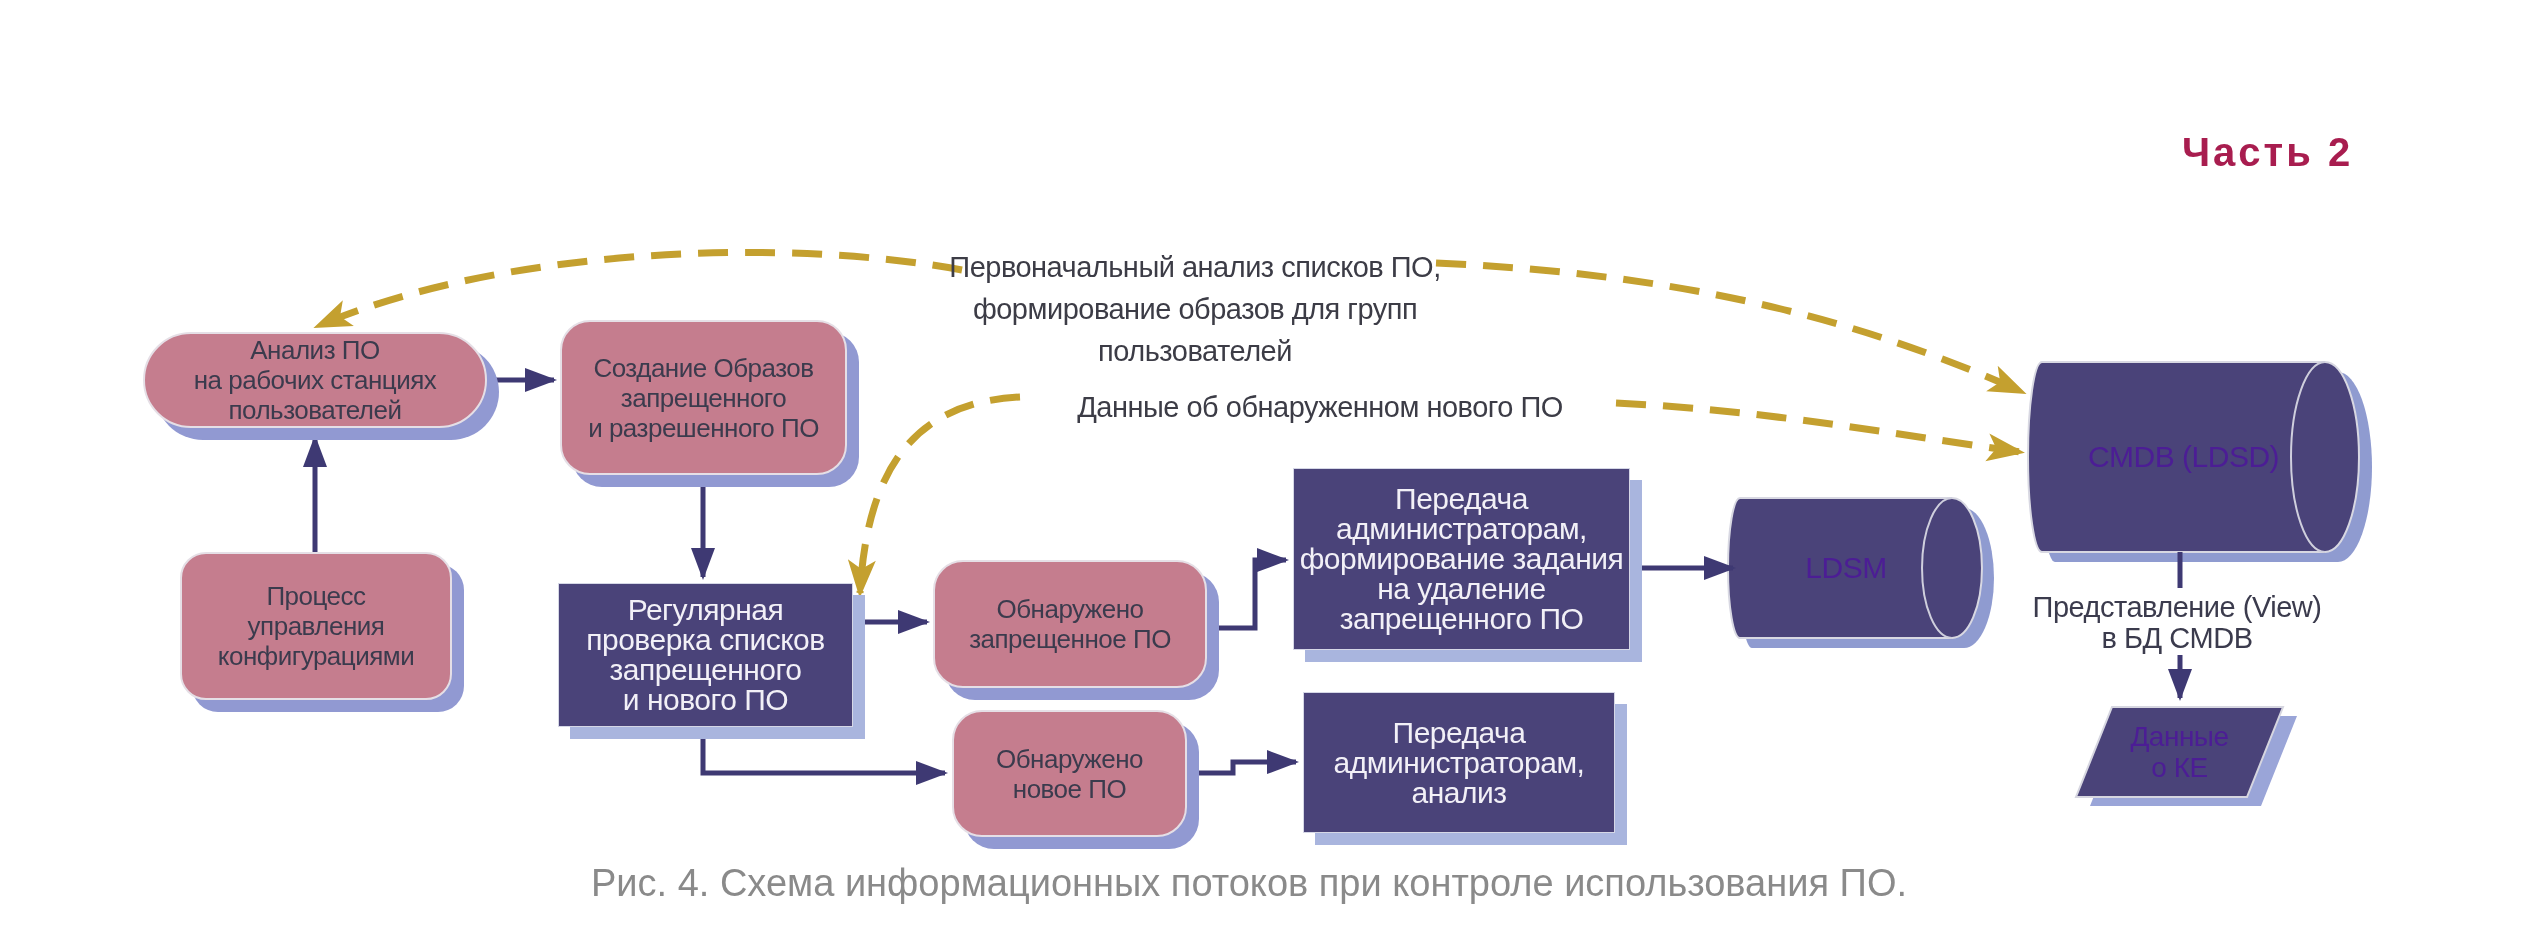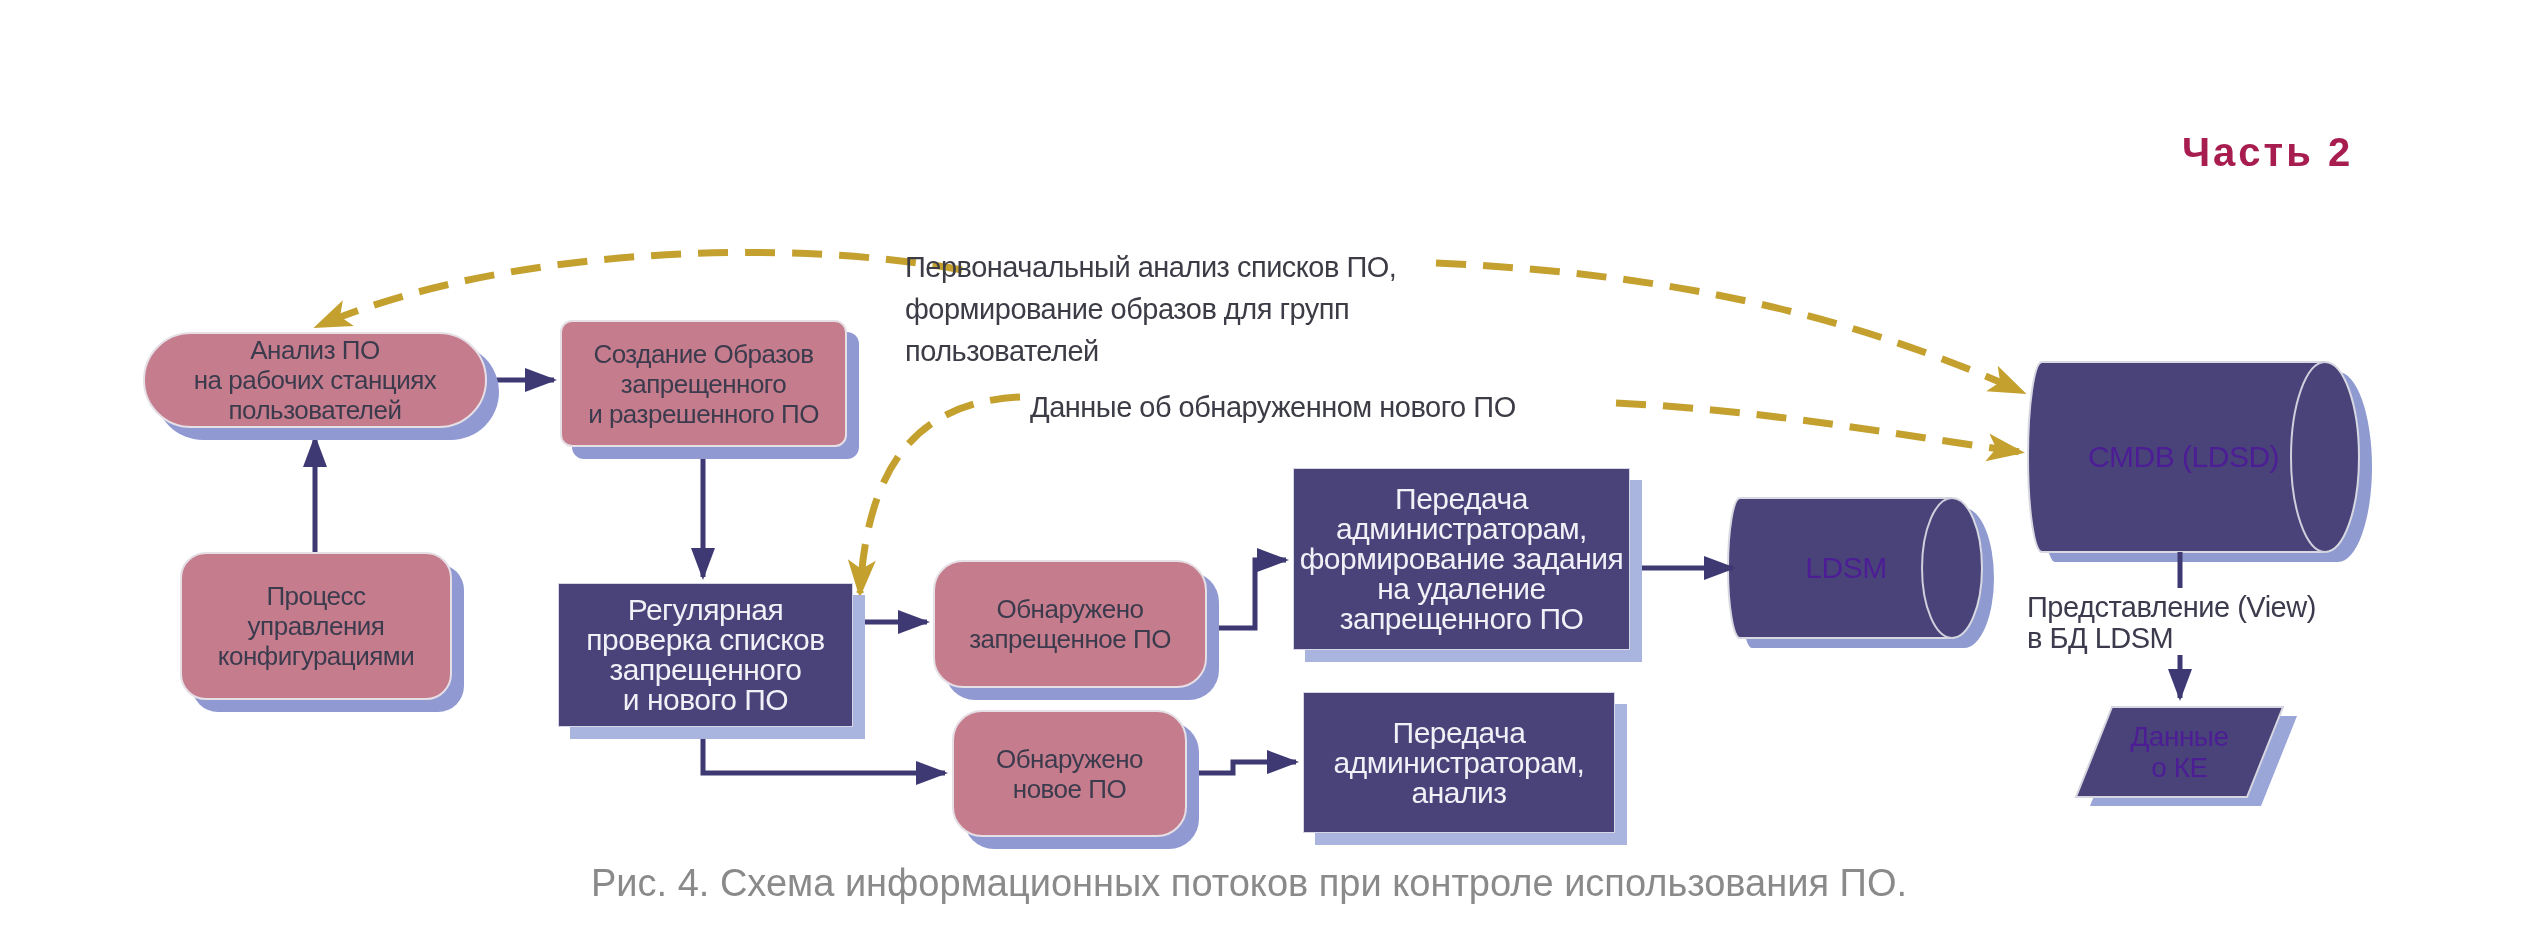--- a/index.html
+++ b/index.html
@@ -9,35 +9,35 @@
 
   .node{position:absolute;box-sizing:border-box;display:flex;align-items:center;
         justify-content:center;text-align:center;white-space:pre-line;letter-spacing:-0.5px;}
   .pink{background:#c57d8e;border:2px solid #e5dfe6;color:#3b3b4d;
         font-size:26px;line-height:30px;box-shadow:12px 12px 0 #9199d2;}
   .dark{background:#4a4379;border:1px solid #d5d7e6;color:#f2f0f7;
         font-size:30px;line-height:30px;box-shadow:12px 12px 0 #a9b5de;}
 
   #node-a{left:143px;top:332px;width:344px;height:96px;border-radius:48px;}
   #node-b{left:180px;top:552px;width:272px;height:148px;border-radius:26px;}
-  #node-c{left:560px;top:320px;width:287px;height:127px;border-radius:12px;}
+  #node-c{left:560px;top:320px;width:287px;height:155px;border-radius:30px;}
   #node-d{left:558px;top:583px;width:295px;height:144px;}
   #node-e{left:933px;top:560px;width:274px;height:128px;border-radius:30px;}
   #node-g{left:952px;top:710px;width:235px;height:127px;border-radius:30px;}
   #node-f{left:1293px;top:468px;width:337px;height:182px;}
   #node-h{left:1303px;top:692px;width:312px;height:141px;}
 
   .cyl-label{position:absolute;display:flex;align-items:center;justify-content:center;
              color:#4c1d95;font-size:30px;text-align:center;white-space:pre-line;
              letter-spacing:-0.5px;}
   #label-ldsm{left:1740px;top:498px;width:212px;height:140px;}
   #label-cmdb{left:2042px;top:362px;width:283px;height:190px;}
   #label-ke{left:2076px;top:707px;width:207px;height:90px;font-size:28px;line-height:31px;}
 
-  .flow-label{position:absolute;text-align:left;color:#3c3c46;font-size:29px;
+  .flow-label{position:absolute;text-align:center;color:#3c3c46;font-size:29px;
               line-height:42px;white-space:pre-line;letter-spacing:-0.5px;}
   #flow-label-1{left:905px;top:246px;width:580px;}
   #flow-label-2{left:1030px;top:390px;width:580px;line-height:34px;}
   #view-label{left:2027px;top:592px;width:300px;font-size:29px;line-height:31px;color:#3b3b4d;}
 
   #part-label{position:absolute;left:2182px;top:130px;color:#a81d4f;font-size:40px;
               font-weight:bold;letter-spacing:3px;white-space:nowrap;}
   #caption{position:absolute;left:374px;top:862px;width:1750px;text-align:center;
            color:#8a8a8a;font-size:38px;white-space:nowrap;}
 </style>
@@ -116,17 +116,17 @@
 
   <div id="label-ldsm" class="cyl-label">LDSM</div>
   <div id="label-cmdb" class="cyl-label">CMDB (LDSD)</div>
   <div id="label-ke" class="cyl-label">Данные
 о КЕ</div>
 
   <div id="flow-label-1" class="flow-label">Первоначальный анализ списков ПО,
 формирование образов для групп пользователей</div>
   <div id="flow-label-2" class="flow-label">Данные об обнаруженном нового ПО</div>
   <div id="view-label" class="flow-label">Представление (View)
-в БД LDSM</div>
+в БД CMDB</div>
 
   <div id="part-label">Часть 2</div>
   <div id="caption">Рис. 4. Схема информационных потоков при контроле использования ПО.</div>
 </div>
 
 </body></html>

